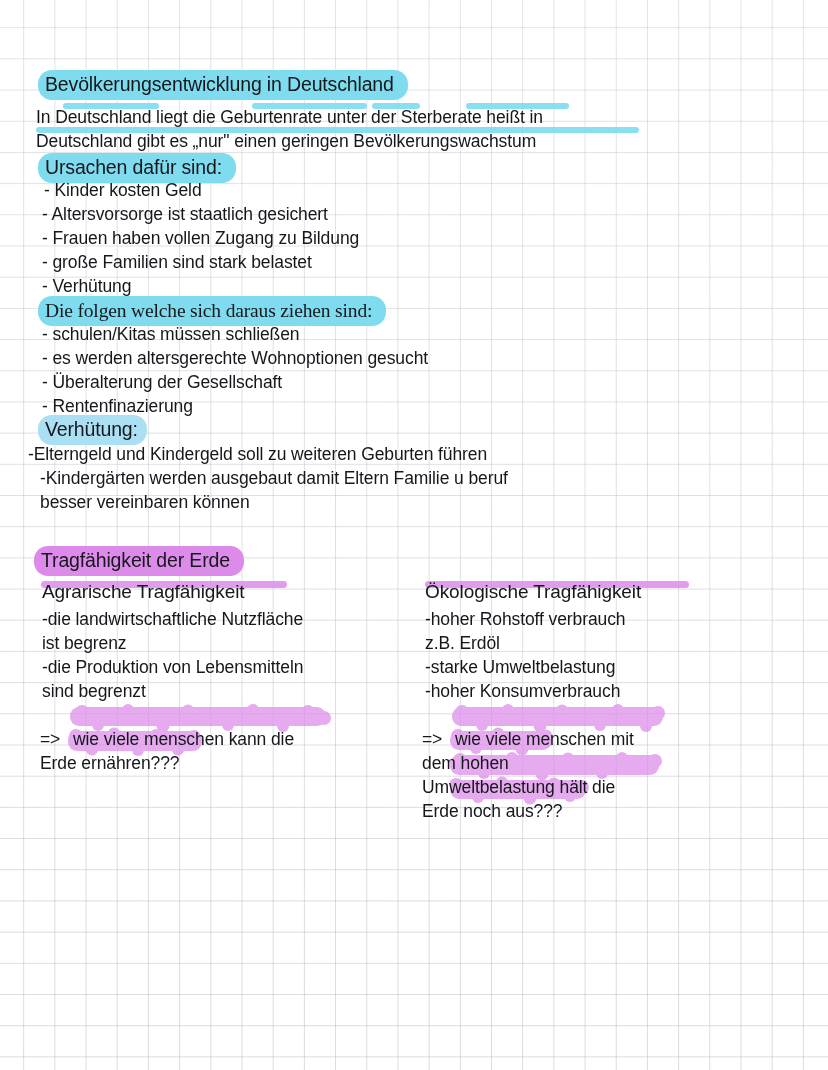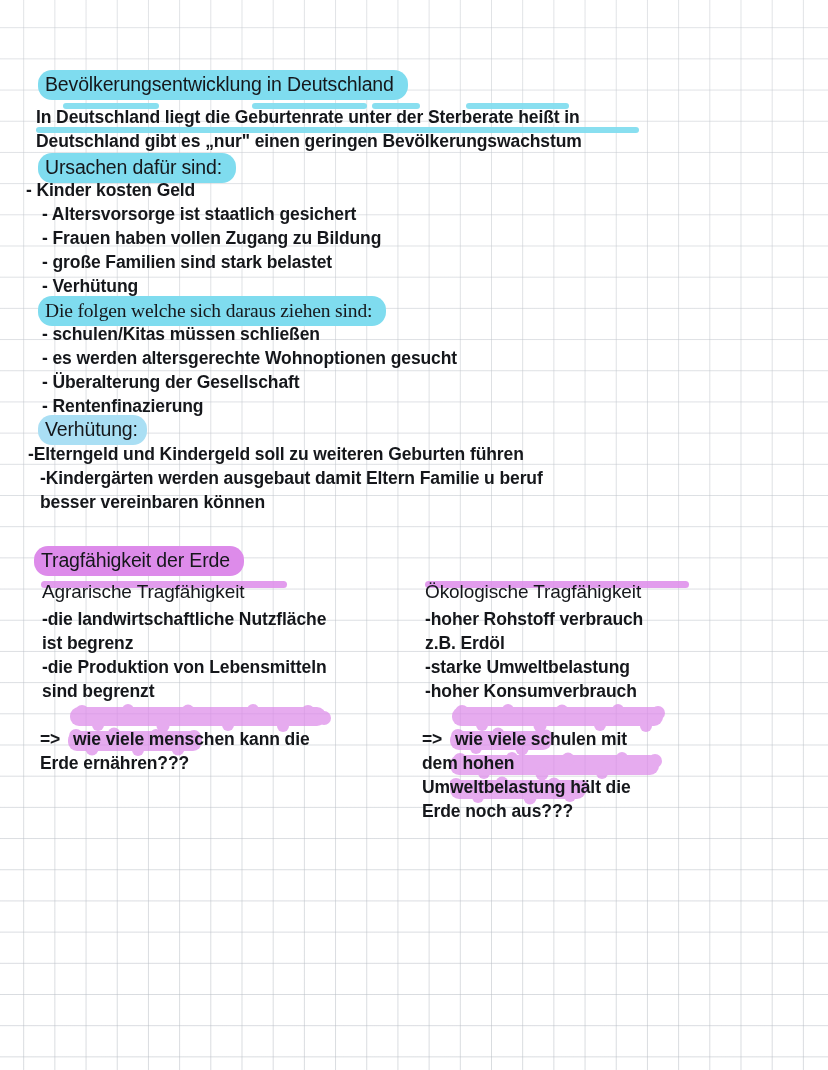--- a/index.html
+++ b/index.html
@@ -45,21 +45,20 @@
   }
 
   
   .line {
     position: absolute;
     white-space: pre;
     color: #15171b;
     font-size: 17.5px;
     line-height: 24px;
     letter-spacing: -0.1px;
-    font-weight: bold;
   }
 
   
   .hl-pill {
     position: absolute;
     white-space: pre;
     color: #15171b;
     font-size: 19.5px;
     line-height: 27px;
     letter-spacing: -0.15px;
@@ -186,21 +185,21 @@
 
   <div class="content">
 
     <div class="hl-pill" style="left:38px; top:51px;">Bevölkerungsentwicklung in Deutschland</div>
 
     <div class="line" style="left:36px; top:86px;">In Deutschland liegt die Geburtenrate unter der Sterberate heißt in</div>
     <div class="line" style="left:36px; top:110px;">Deutschland gibt es „nur" einen geringen Bevölkerungswachstum</div>
 
     <div class="hl-pill" style="left:38px; top:134px;">Ursachen dafür sind:</div>
 
-    <div class="line" style="left:26px; top:159px;">- Kinder kosten Geld</div>
+    <div class="line" style="left:44px; top:159px;">- Kinder kosten Geld</div>
     <div class="line" style="left:42px; top:183px;">- Altersvorsorge ist staatlich gesichert</div>
     <div class="line" style="left:42px; top:207px;">- Frauen haben vollen Zugang zu Bildung</div>
     <div class="line" style="left:42px; top:231px;">- große Familien sind stark belastet</div>
     <div class="line" style="left:42px; top:255px;">- Verhütung</div>
 
     <div class="hl-pill" style="left:38px; top:277px;font-family:Liberation Serif, serif;">Die folgen welche sich daraus ziehen sind:</div>
 
     <div class="line" style="left:42px; top:303px;">- schulen/Kitas müssen schließen</div>
     <div class="line" style="left:42px; top:327px;">- es werden altersgerechte Wohnoptionen gesucht</div>
     <div class="line" style="left:42px; top:351px;">- Überalterung der Gesellschaft</div>
@@ -224,19 +223,19 @@
     <div class="line" style="left:73px; top:708px;">wie viele menschen kann die</div>
     <div class="line" style="left:40px; top:732px;">Erde ernähren???</div>
 
     <div class="sect-head" style="left:425px; top:560px;">Ökologische Tragfähigkeit</div>
     <div class="line" style="left:425px; top:588px;">-hoher Rohstoff verbrauch</div>
     <div class="line" style="left:425px; top:612px;">z.B. Erdöl</div>
     <div class="line" style="left:425px; top:636px;">-starke Umweltbelastung</div>
     <div class="line" style="left:425px; top:660px;">-hoher Konsumverbrauch</div>
 
     <div class="line" style="left:422px; top:708px;">=&gt;</div>
-    <div class="line" style="left:455px; top:708px;">wie viele schulen mit</div>
+    <div class="line" style="left:455px; top:708px;">wie viele menschen mit</div>
     <div class="line" style="left:422px; top:732px;">dem hohen</div>
     <div class="line" style="left:422px; top:756px;">Umweltbelastung hält die</div>
     <div class="line" style="left:422px; top:780px;">Erde noch aus???</div>
 
   </div>
 </div>
 
 </body></html>

